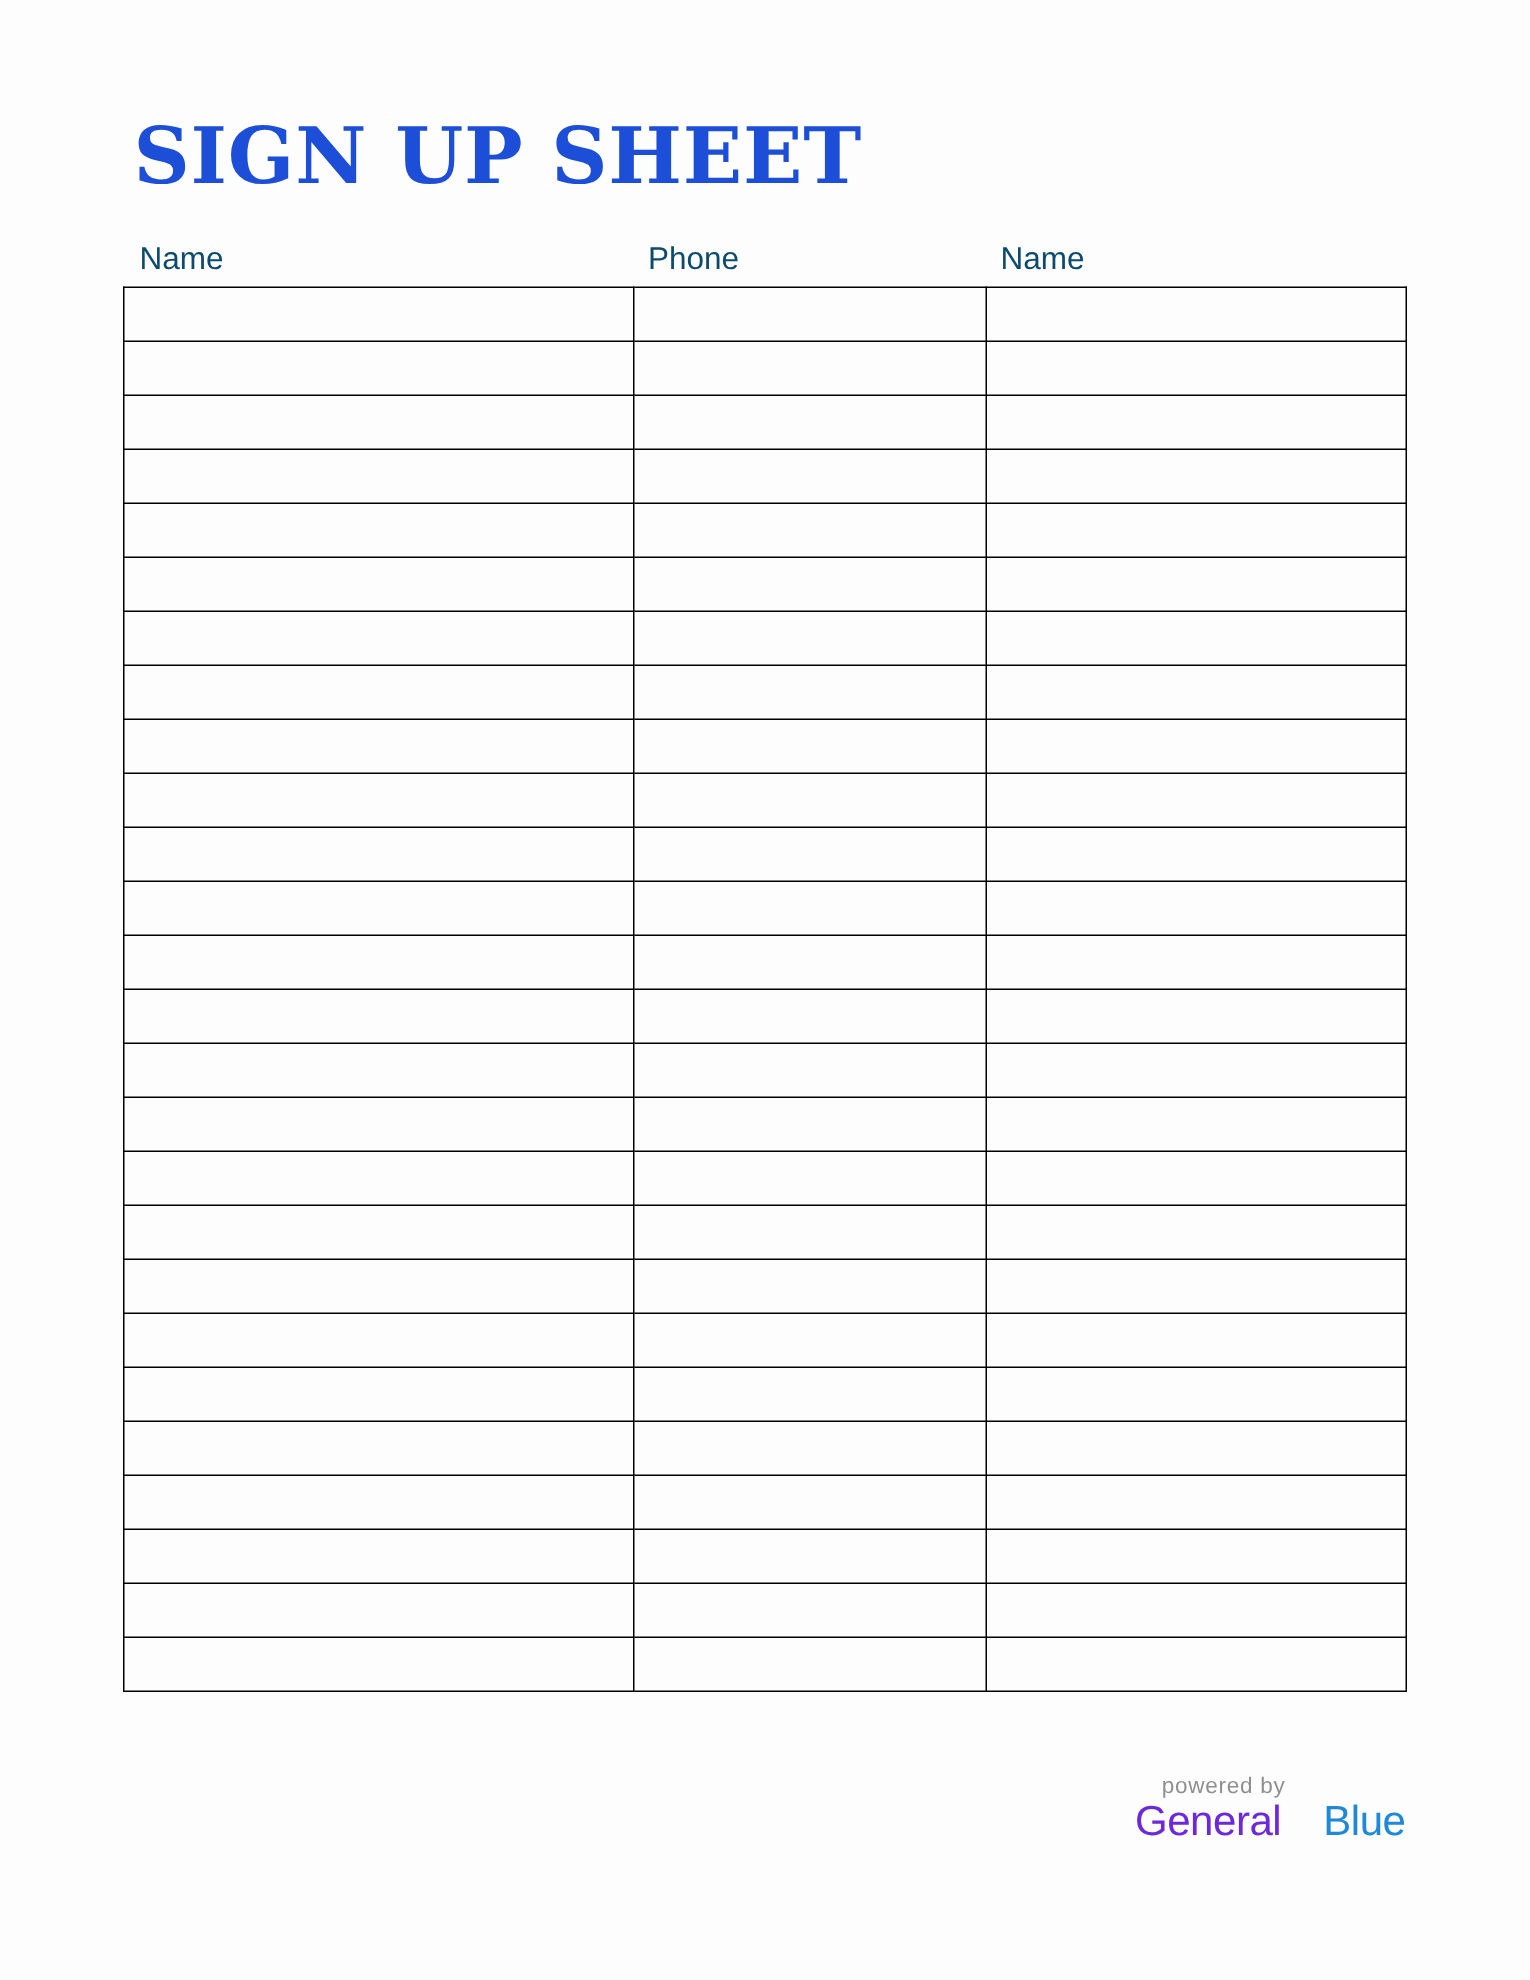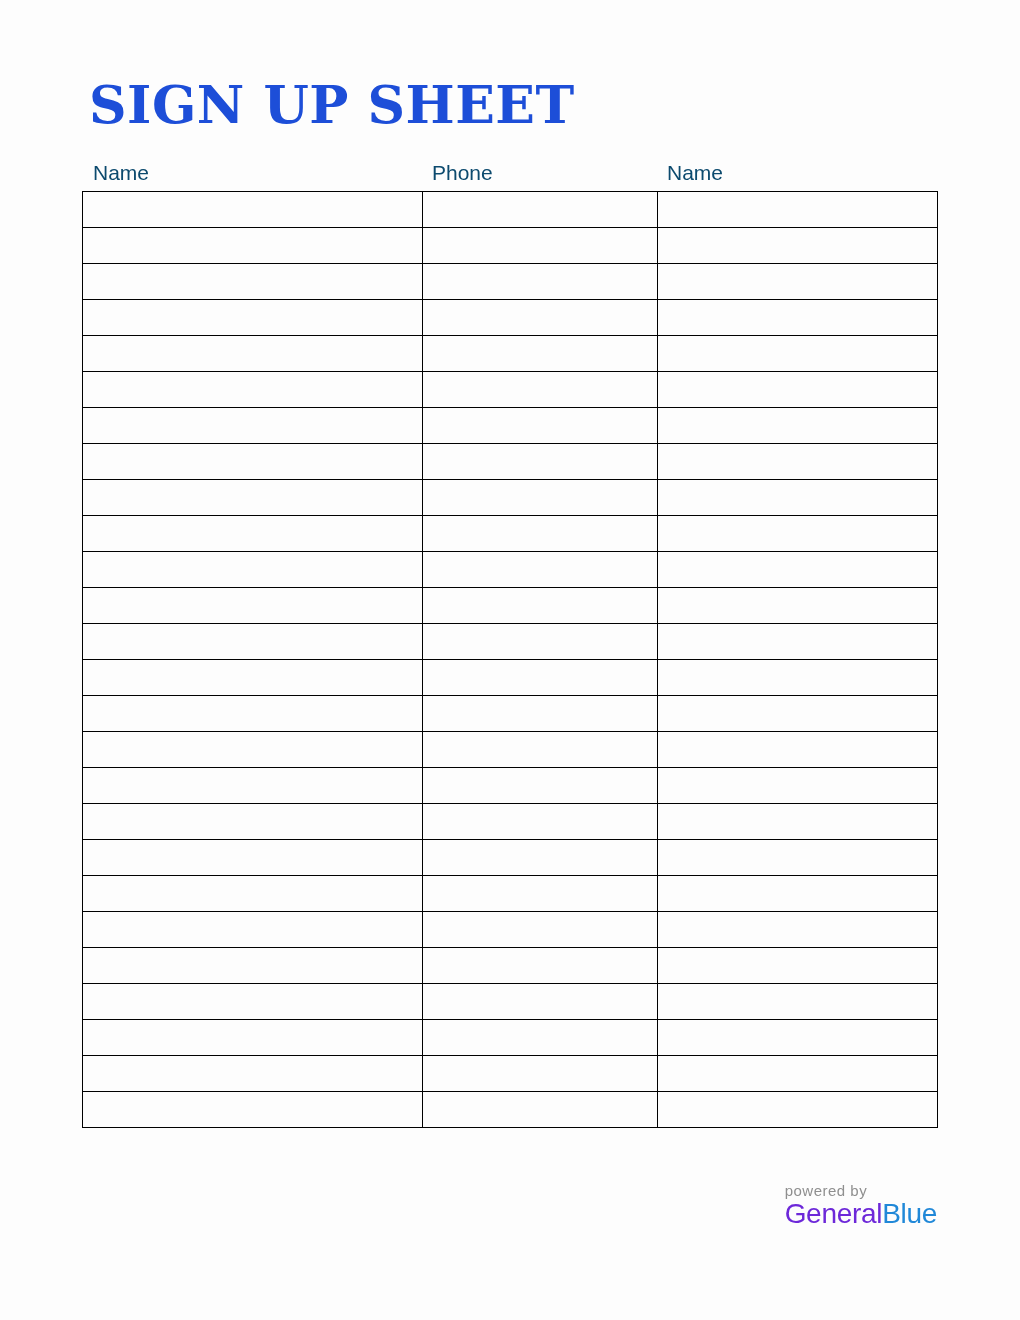--- a/index.html
+++ b/index.html
@@ -59,37 +59,37 @@
     padding: 2px 8px;
     font-size: 16px;
     color: #222;
     background: #fdfdfd;
   }
 
   .footer {
     position: absolute;
     top: 1183px;
     right: 83px;
-    text-align: left;
+    text-align: center;
     line-height: 1;
   }
   .powered-by {
     font-size: 15px;
     letter-spacing: 0.5px;
     color: #8f8f8f;
     margin: 0 62px 2px 0;
   }
   .brand {
     font-size: 28px;
     letter-spacing: -0.3px;
     white-space: nowrap;
     cursor: pointer;
   }
   .brand .general { color: #6d28d9; }
-  .brand .blue    { color: #2088d8; }
+  .brand .blue    { color: #2088d8; padding-left: 28px; }
 </style>
 </head>
 <body>
 
 <div class="page">
 
   <h1 class="page-title">SIGN UP SHEET</h1>
 
   <div class="col-headers">
     <span class="col-label name">Name</span>

